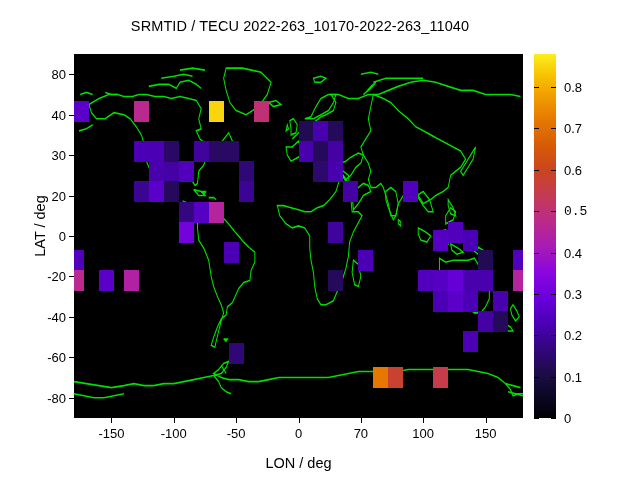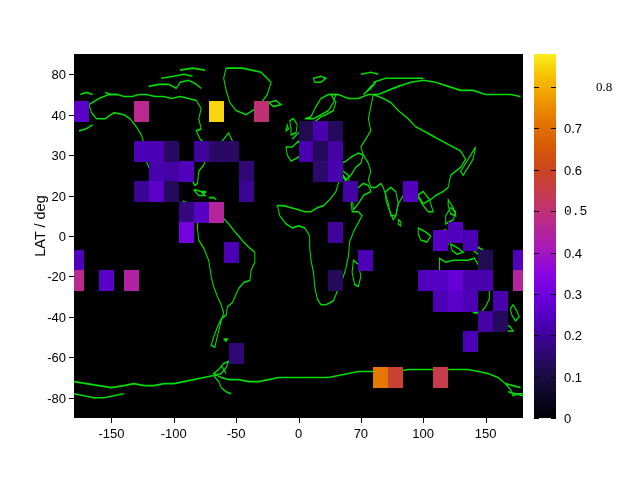--- a/index.html
+++ b/index.html
@@ -85,20 +85,21 @@
   .cblab{
     position:absolute;font-size:13px;color:#000;
     white-space:nowrap;transform:translateY(-50%);
   }
 </style>
 </head>
 <body>
 
 <div id="fig">
 
+  <div id="title">SRMTID / TECU 2022-263_10170-2022-263_11040</div>
 
   <div id="plot">
     <svg id="coast" viewBox="-180 -90 360 180" preserveAspectRatio="none">
       <g fill="none" stroke="#00e000" stroke-width="0.8" vector-effect="non-scaling-stroke" transform="scale(1,-1)">
 
         <path d="M-168,65 L-160,68 L-152,70 L-145,70 L-140,69 L-133,69 L-128,70 L-122,70 L-115,69
                  L-108,69 L-102,68 L-95,69 L-88,68 L-82,67 L-78,63 L-80,58 L-78,53 L-82,52 L-79,48
                  L-74,45 L-70,44 L-67,45 L-64,45 L-61,47 L-56,51 L-53,47 L-56,45 L-62,42 L-70,41
                  L-74,39 L-76,35 L-80,32 L-81,26 L-83,25 L-88,30 L-94,29 L-97,26 L-105,21 L-106,23
                  L-110,24 L-113,29 L-117,32 L-120,34 L-124,40 L-124,46 L-126,50 L-130,54 L-135,58
@@ -303,20 +304,21 @@
       <div class="tick ytick" style="left: 69px; top: 276.444px;"></div>
       <div class="ylab" style="left: 28px; width: 38px; top: 276.444px;">-20</div>
       <div class="tick ytick" style="left: 69px; top: 316.889px;"></div>
       <div class="ylab" style="left: 28px; width: 38px; top: 316.889px;">-40</div>
       <div class="tick ytick" style="left: 69px; top: 357.333px;"></div>
       <div class="ylab" style="left: 28px; width: 38px; top: 357.333px;">-60</div>
       <div class="tick ytick" style="left: 69px; top: 397.778px;"></div>
       <div class="ylab" style="left: 28px; width: 38px; top: 397.778px;">-80</div>
     </div>
 
+  <div id="xaxis-title">LON / deg</div>
   <div id="yaxis-title">LAT / deg</div>
 
   <div id="cbar"></div>
   <div id="cbticks">
       <div class="cbtick" style="left: 534px; top: 418px;"></div>
       <div class="cbtick" style="left: 551px; top: 418px;"></div>
       <div class="cblab" style="left: 564px; top: 418px;">0</div>
       <div class="cbtick" style="left: 534px; top: 376.636px;"></div>
       <div class="cbtick" style="left: 551px; top: 376.636px;"></div>
       <div class="cblab" style="left: 564px; top: 376.636px;">0.1</div>
@@ -333,16 +335,16 @@
       <div class="cbtick" style="left: 551px; top: 211.182px;"></div>
       <div class="cblab" style="left: 564px; top: 211.182px; font-family: Liberation Mono, monospace;">0.5</div>
       <div class="cbtick" style="left: 534px; top: 169.818px;"></div>
       <div class="cbtick" style="left: 551px; top: 169.818px;"></div>
       <div class="cblab" style="left: 564px; top: 169.818px;">0.6</div>
       <div class="cbtick" style="left: 534px; top: 128.455px;"></div>
       <div class="cbtick" style="left: 551px; top: 128.455px;"></div>
       <div class="cblab" style="left: 564px; top: 128.455px;">0.7</div>
       <div class="cbtick" style="left: 534px; top: 87.0909px;"></div>
       <div class="cbtick" style="left: 551px; top: 87.0909px;"></div>
-      <div class="cblab" style="left: 596px; top: 87.0909px; font-family: Liberation Serif, serif;">0.8</div>
+      <div class="cblab" style="left: 564px; top: 87.0909px;">0.8</div>
     </div>
 
 </div>
 
 </body></html>

